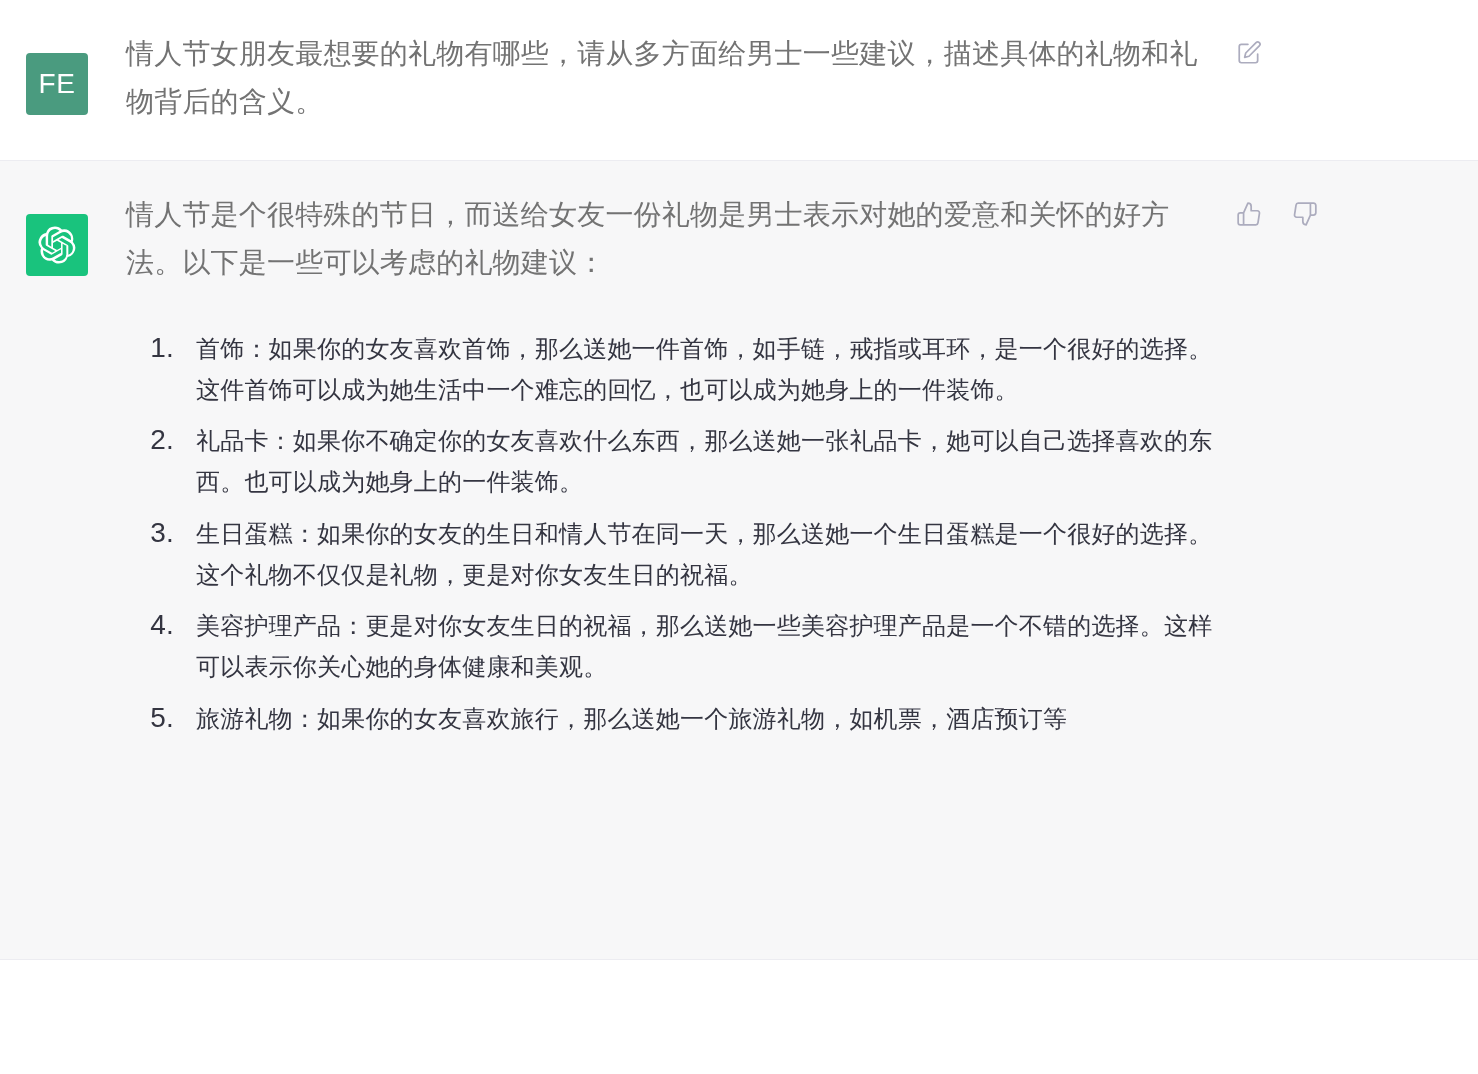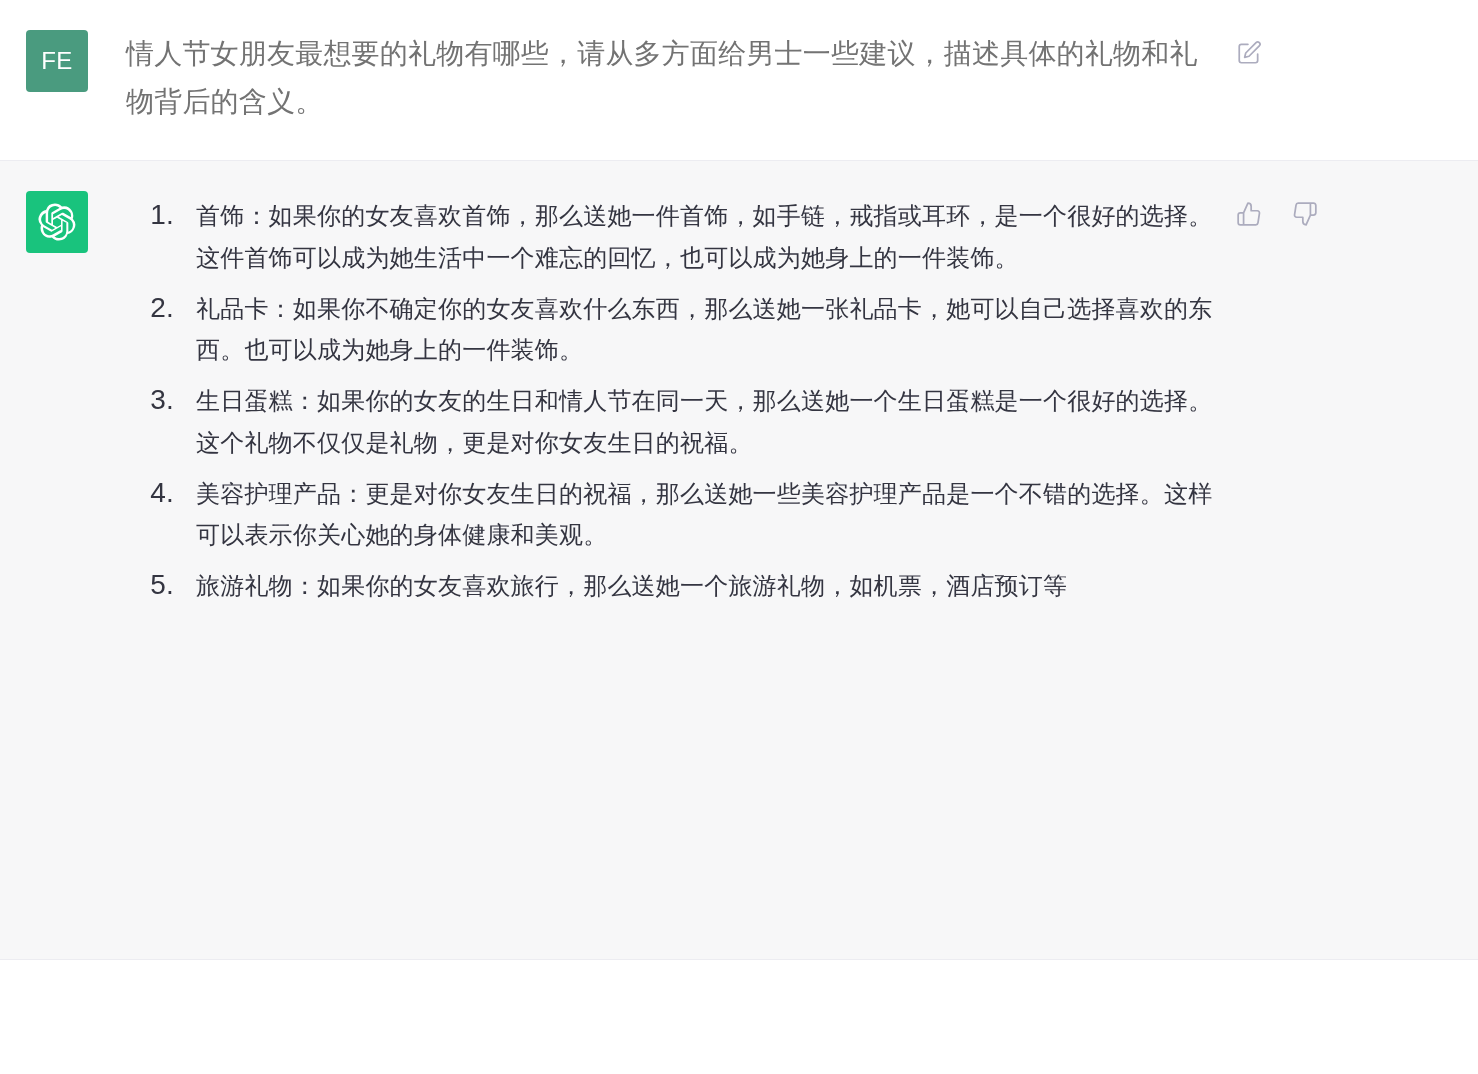--- a/index.html
+++ b/index.html
@@ -43,23 +43,24 @@
     box-sizing: border-box;
   }
   .avatar {
     width: 62px;
     height: 62px;
     border-radius: 4px;
     display: flex;
     align-items: center;
     justify-content: center;
     color: #ffffff;
-    font-size: 24px;
+    font-size: 28px;
     letter-spacing: 0.5px;
     flex: 0 0 auto;
+    margin-top: 23px;
   }
   .avatar-user {
     background: #4a9b7f;
   }
   .avatar-assistant {
     background: #19c37d;
   }
   .avatar-assistant svg {
     width: 38px;
     height: 38px;
@@ -157,20 +158,21 @@
 
   <div class="msg msg-assistant">
     <div class="avatar-col">
       <div class="avatar avatar-assistant">
         <svg viewBox="0 0 41 41" aria-hidden="true">
           <path fill="#ffffff" d="M37.532 16.87a9.963 9.963 0 0 0-.856-8.184 10.078 10.078 0 0 0-10.855-4.835A9.965 9.965 0 0 0 18.306.5a10.079 10.079 0 0 0-9.614 6.977 9.967 9.967 0 0 0-6.664 4.834 10.08 10.08 0 0 0 1.24 11.817 9.965 9.965 0 0 0 .856 8.185 10.079 10.079 0 0 0 10.855 4.835 9.965 9.965 0 0 0 7.516 3.35 10.078 10.078 0 0 0 9.617-6.981 9.967 9.967 0 0 0 6.663-4.834 10.079 10.079 0 0 0-1.243-11.813zM22.498 37.886a7.474 7.474 0 0 1-4.799-1.735c.06-.33.142-.085.202-.119l7.973-4.602a1.297 1.297 0 0 0 .655-1.136v-11.24l3.371 1.947a.12.12 0 0 1 .66.092v9.299a7.504 7.504 0 0 1-7.452 7.494zm-16.02-6.84a7.47 7.47 0 0 1-.894-5.023c.58.35.162.097.222.132l7.974 4.602a1.299 1.299 0 0 0 1.312 0l9.73-5.62v3.896a.12.12 0 0 1-.48.103l-8.06 4.65a7.504 7.504 0 0 1-10.237-2.74zM4.38 13.949a7.47 7.47 0 0 1 3.899-3.29v9.461a1.294 1.294 0 0 0 .655 1.134l9.73 5.62-3.37 1.946a.12.12 0 0 1-.114.01L7.125 24.18a7.504 7.504 0 0 1-2.745-10.23zm27.7 6.446-9.73-5.622 3.37-1.945a.12.12 0 0 1 .114-.01l8.053 4.648a7.498 7.498 0 0 1-1.158 13.528v-9.465a1.293 1.293 0 0 0-.65-1.134zm3.355-5.055c-.057-.035-.112-.07-.168-.102l-7.974-4.602a1.3 1.3 0 0 0-1.312 0l-9.73 5.62v-3.896a.12.12 0 0 1 .048-.102l8.06-4.645a7.496 7.496 0 0 1 11.135 7.763zm-21.081 6.947-3.372-1.946a.12.12 0 0 1-.065-.092v-9.299a7.497 7.497 0 0 1 12.293-5.756c-.6.033-.165.089-.215.118l-7.974 4.602a1.297 1.297 0 0 0-.654 1.135zm1.832-3.947 4.334-2.503 4.335 2.5v5.005l-4.335 2.502-4.334-2.502z"></path>
         </svg>
       </div>
     </div>
     <div class="content-col">
+      <p class="para">情人节是个很特殊的节日，而送给女友一份礼物是男士表示对她的爱意和关怀的好方法。以下是一些可以考虑的礼物建议：</p>
       <ol class="gift-list">
         <li>首饰：如果你的女友喜欢首饰，那么送她一件首饰，如手链，戒指或耳环，是一个很好的选择。这件首饰可以成为她生活中一个难忘的回忆，也可以成为她身上的一件装饰。</li>
         <li>礼品卡：如果你不确定你的女友喜欢什么东西，那么送她一张礼品卡，她可以自己选择喜欢的东西。也可以成为她身上的一件装饰。</li>
         <li>生日蛋糕：如果你的女友的生日和情人节在同一天，那么送她一个生日蛋糕是一个很好的选择。这个礼物不仅仅是礼物，更是对你女友生日的祝福。</li>
         <li>美容护理产品：更是对你女友生日的祝福，那么送她一些美容护理产品是一个不错的选择。这样可以表示你关心她的身体健康和美观。</li>
         <li>旅游礼物：如果你的女友喜欢旅行，那么送她一个旅游礼物，如机票，酒店预订等</li>
       </ol>
     </div>
     <div class="action-col">
       <button class="icon-btn" title="good response">

